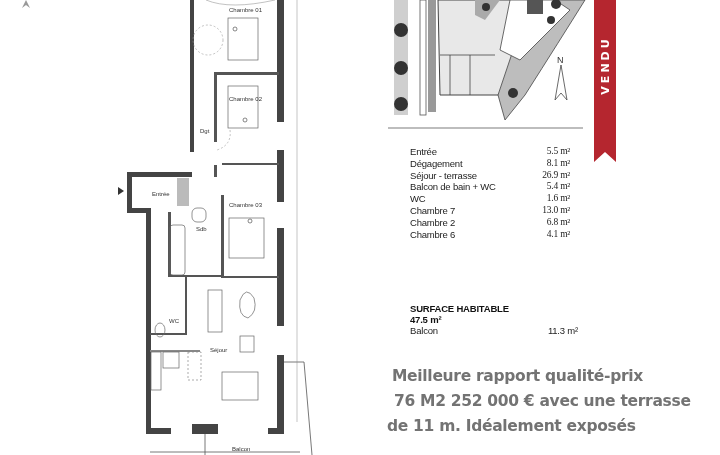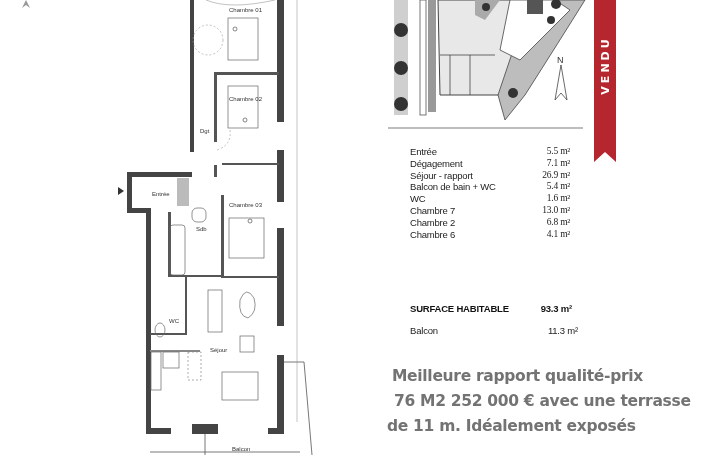--- a/index.html
+++ b/index.html
@@ -20,21 +20,21 @@
   #siteplan { left: 380px; top: 0; width: 215px; height: 125px; }
   #siteplan svg { width: 215px; height: 125px; display: block; }
   .divider { left: 388px; top: 127px; width: 195px; height: 2px; background: #bdbdbd; }
 
   
   .area-table { left: 410px; top: 146px; width: 160px; }
   .area-row { display: flex; justify-content: space-between; font-size: 9.5px; line-height: 11.8px; color: #222; letter-spacing: -0.2px; }
   .area-row .val { text-align: right; font-family: Liberation Serif, serif; }
 
   .surface-row { left: 410px; top: 303px; width: 162px; display: flex; justify-content: space-between;
-                 font-size: 9.5px; font-weight: bold; color: #111; letter-spacing: -0.2px; }
+                 font-size: 9.5px; font-weight: bold; color: #111; letter-spacing: -0.2px; flex-direction: column; }
   .balcon-row { left: 410px; top: 325px; width: 168px; display: flex; justify-content: space-between;
                 font-size: 9.5px; color: #222; letter-spacing: -0.2px; }
 
   
   .promo { left: 384px; top: 364px; width: 340px; font-family: "DejaVu Sans", sans-serif; font-weight: bold;
            color: #737373; font-size: 15.5px; line-height: 25px; letter-spacing: -0.3px; }
   .promo div { white-space: nowrap; }
   .promo .l1 { padding-left: 8px; }
   .promo .l2 { padding-left: 10px; }
   .promo .l3 { padding-left: 3px; }
@@ -161,24 +161,24 @@
 
 <div class="abs divider"></div>
 
 <div class="abs area-table">
   <div class="area-row">
       <span>Entrée</span>
       <span class="val">5.5 m²</span>
     </div>
   <div class="area-row">
       <span>Dégagement</span>
-      <span class="val">7.1 m²</span>
-    </div>
-  <div class="area-row">
-      <span>Séjour - rapport</span>
+      <span class="val">8.1 m²</span>
+    </div>
+  <div class="area-row">
+      <span>Séjour - terrasse</span>
       <span class="val">26.9 m²</span>
     </div>
   <div class="area-row">
       <span>Balcon de bain + WC</span>
       <span class="val">5.4 m²</span>
     </div>
   <div class="area-row">
       <span>WC</span>
       <span class="val">1.6 m²</span>
     </div>
@@ -191,21 +191,21 @@
       <span class="val">6.8 m²</span>
     </div>
   <div class="area-row">
       <span>Chambre 6</span>
       <span class="val">4.1 m²</span>
     </div>
 </div>
 
 <div class="abs surface-row">
   <span>SURFACE HABITABLE</span>
-  <span>93.3 m²</span>
+  <span>47.5 m²</span>
 </div>
 <div class="abs balcon-row">
   <span>Balcon</span>
   <span>11.3 m²</span>
 </div>
 
 <div class="abs promo">
   <div class="l1">Meilleure rapport qualité-prix</div>
   <div class="l2">76 M2  252 000 € avec une terrasse</div>
   <div class="l3">de 11 m. Idéalement exposés</div>

